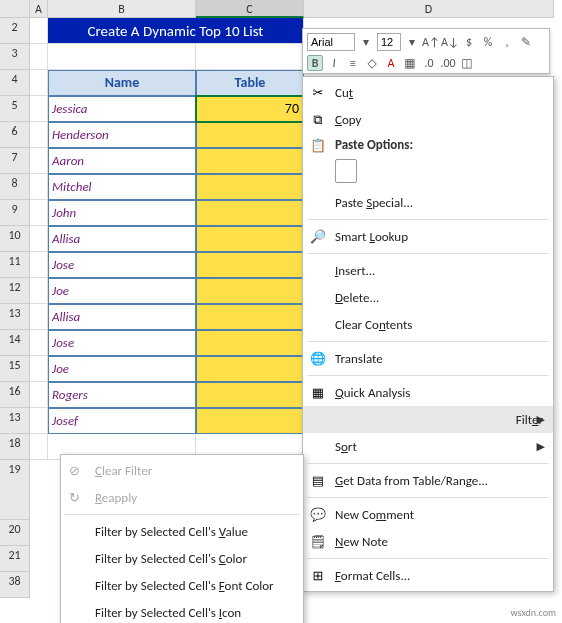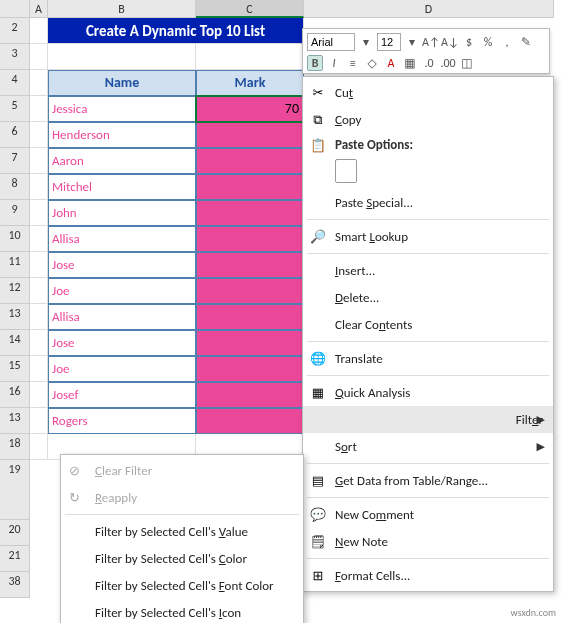--- a/index.html
+++ b/index.html
@@ -11,25 +11,25 @@
     
     .col-headers { position: absolute; left: 30px; top: 0; display: flex; height: 18px; }
     .col-header { background: #e8e8e8; border-right: 1px solid #ccc; border-bottom: 1px solid #ccc; text-align: center; font-size: 12px; color: #333; line-height: 18px; }
     .col-A { width: 18px; } .col-B { width: 148px; } .col-C { width: 108px; } .col-D { width: 250px; }
     .col-header.sel { background: #d0d0d0; border-bottom: 2px solid #0a7a3a; }
     
     .grid { position: absolute; left: 30px; top: 18px; }
     .grid-row { display: flex; height: 26px; }
     .cell { border-right: 1px solid #ddd; border-bottom: 1px solid #ddd; overflow: hidden; }
     
-    .title-cell { width: 256px; background: #0020b0; color: #fff; font-weight: bold; text-align: center; font-size: 15px; line-height: 26px; }
+    .title-cell { width: 256px; background: #0020b0; color: #fff; font-weight: normal; text-align: center; font-size: 15px; line-height: 26px; }
     
     .tbl-h { background: #d0e0f0; border: 1px solid #5080b0; text-align: center; font-weight: bold; color: #2050a0; line-height: 24px; font-size: 14px; }
-    .tbl-b { width: 148px; border: 1px solid #5080b0; padding-left: 3px; line-height: 24px; font-size: 13px; color: #ec4899; }
-    .tbl-c { width: 108px; border: 1px solid #5080b0; background: #ec4899; position: relative; text-align: right; padding-right: 4px; line-height: 24px; }
+    .tbl-b { width: 148px; border: 1px solid #5080b0; padding-left: 3px; line-height: 24px; font-size: 13px; color: #701a75; font-style: italic; }
+    .tbl-c { width: 108px; border: 1px solid #5080b0; background: #fde047; position: relative; text-align: right; padding-right: 4px; line-height: 24px; }
     .tbl-c.active { outline: 2px solid #0a7a3a; outline-offset: -1px; z-index: 2; }
     
     .mini-toolbar { position: absolute; left: 302px; top: 28px; width: 248px; height: 46px; background: #fff; border: 1px solid #bbb; padding: 2px 4px; box-shadow: 0 2px 4px rgba(0,0,0,.2); z-index: 10; }
     .tb-row { display: flex; align-items: center; gap: 3px; height: 21px; }
     .tb-input { border: 1px solid #aaa; font-size: 11px; padding: 0 3px; height: 18px; }
     .tb-font { width: 48px; } .tb-size { width: 24px; }
     .tb-btn { width: 16px; height: 16px; display: flex; align-items: center; justify-content: center; font-size: 12px; color: #555; cursor: pointer; }
     .tb-btn.bold { font-weight: bold; border: 1px solid #8aa; background: #cfe8e0; border-radius: 2px; }
     
     .context-menu { position: absolute; left: 302px; top: 76px; width: 252px; background: #fff; border: 1px solid #bbb; box-shadow: 2px 2px 6px rgba(0,0,0,.25); z-index: 20; padding: 2px 0; font-size: 13px; }
@@ -99,21 +99,21 @@
     <div class="cell title-cell">Create A Dynamic Top 10 List</div>
   </div>
   <div class="grid-row">
     <div class="cell col-A" style="width:18px"></div>
     <div class="cell" style="width:148px"></div>
     <div class="cell" style="width:108px"></div>
   </div>
   <div class="grid-row">
     <div class="cell col-A" style="width:18px"></div>
     <div class="cell tbl-h" style="width:148px">Name</div>
-    <div class="cell tbl-h" style="width:108px">Mark</div>
+    <div class="cell tbl-h" style="width:108px">Table</div>
   </div>
   <div class="grid-row">
       <div class="cell col-A" style="width:18px"></div>
       <div class="cell tbl-b">Jessica</div>
       <div class="cell tbl-c active">70</div>
     </div>
   <div class="grid-row">
       <div class="cell col-A" style="width:18px"></div>
       <div class="cell tbl-b">Henderson</div>
       <div class="cell tbl-c"></div>
@@ -158,26 +158,26 @@
       <div class="cell tbl-b">Jose</div>
       <div class="cell tbl-c"></div>
     </div>
   <div class="grid-row">
       <div class="cell col-A" style="width:18px"></div>
       <div class="cell tbl-b">Joe</div>
       <div class="cell tbl-c"></div>
     </div>
   <div class="grid-row">
       <div class="cell col-A" style="width:18px"></div>
+      <div class="cell tbl-b">Rogers</div>
+      <div class="cell tbl-c"></div>
+    </div>
+  <div class="grid-row">
+      <div class="cell col-A" style="width:18px"></div>
       <div class="cell tbl-b">Josef</div>
-      <div class="cell tbl-c"></div>
-    </div>
-  <div class="grid-row">
-      <div class="cell col-A" style="width:18px"></div>
-      <div class="cell tbl-b">Rogers</div>
       <div class="cell tbl-c"></div>
     </div>
   <div class="grid-row">
       <div class="cell col-A" style="width:18px"></div>
       <div class="cell" style="width:148px"></div>
       <div class="cell" style="width:108px"></div>
     </div>
 </div>
 
 <div class="mini-toolbar">

